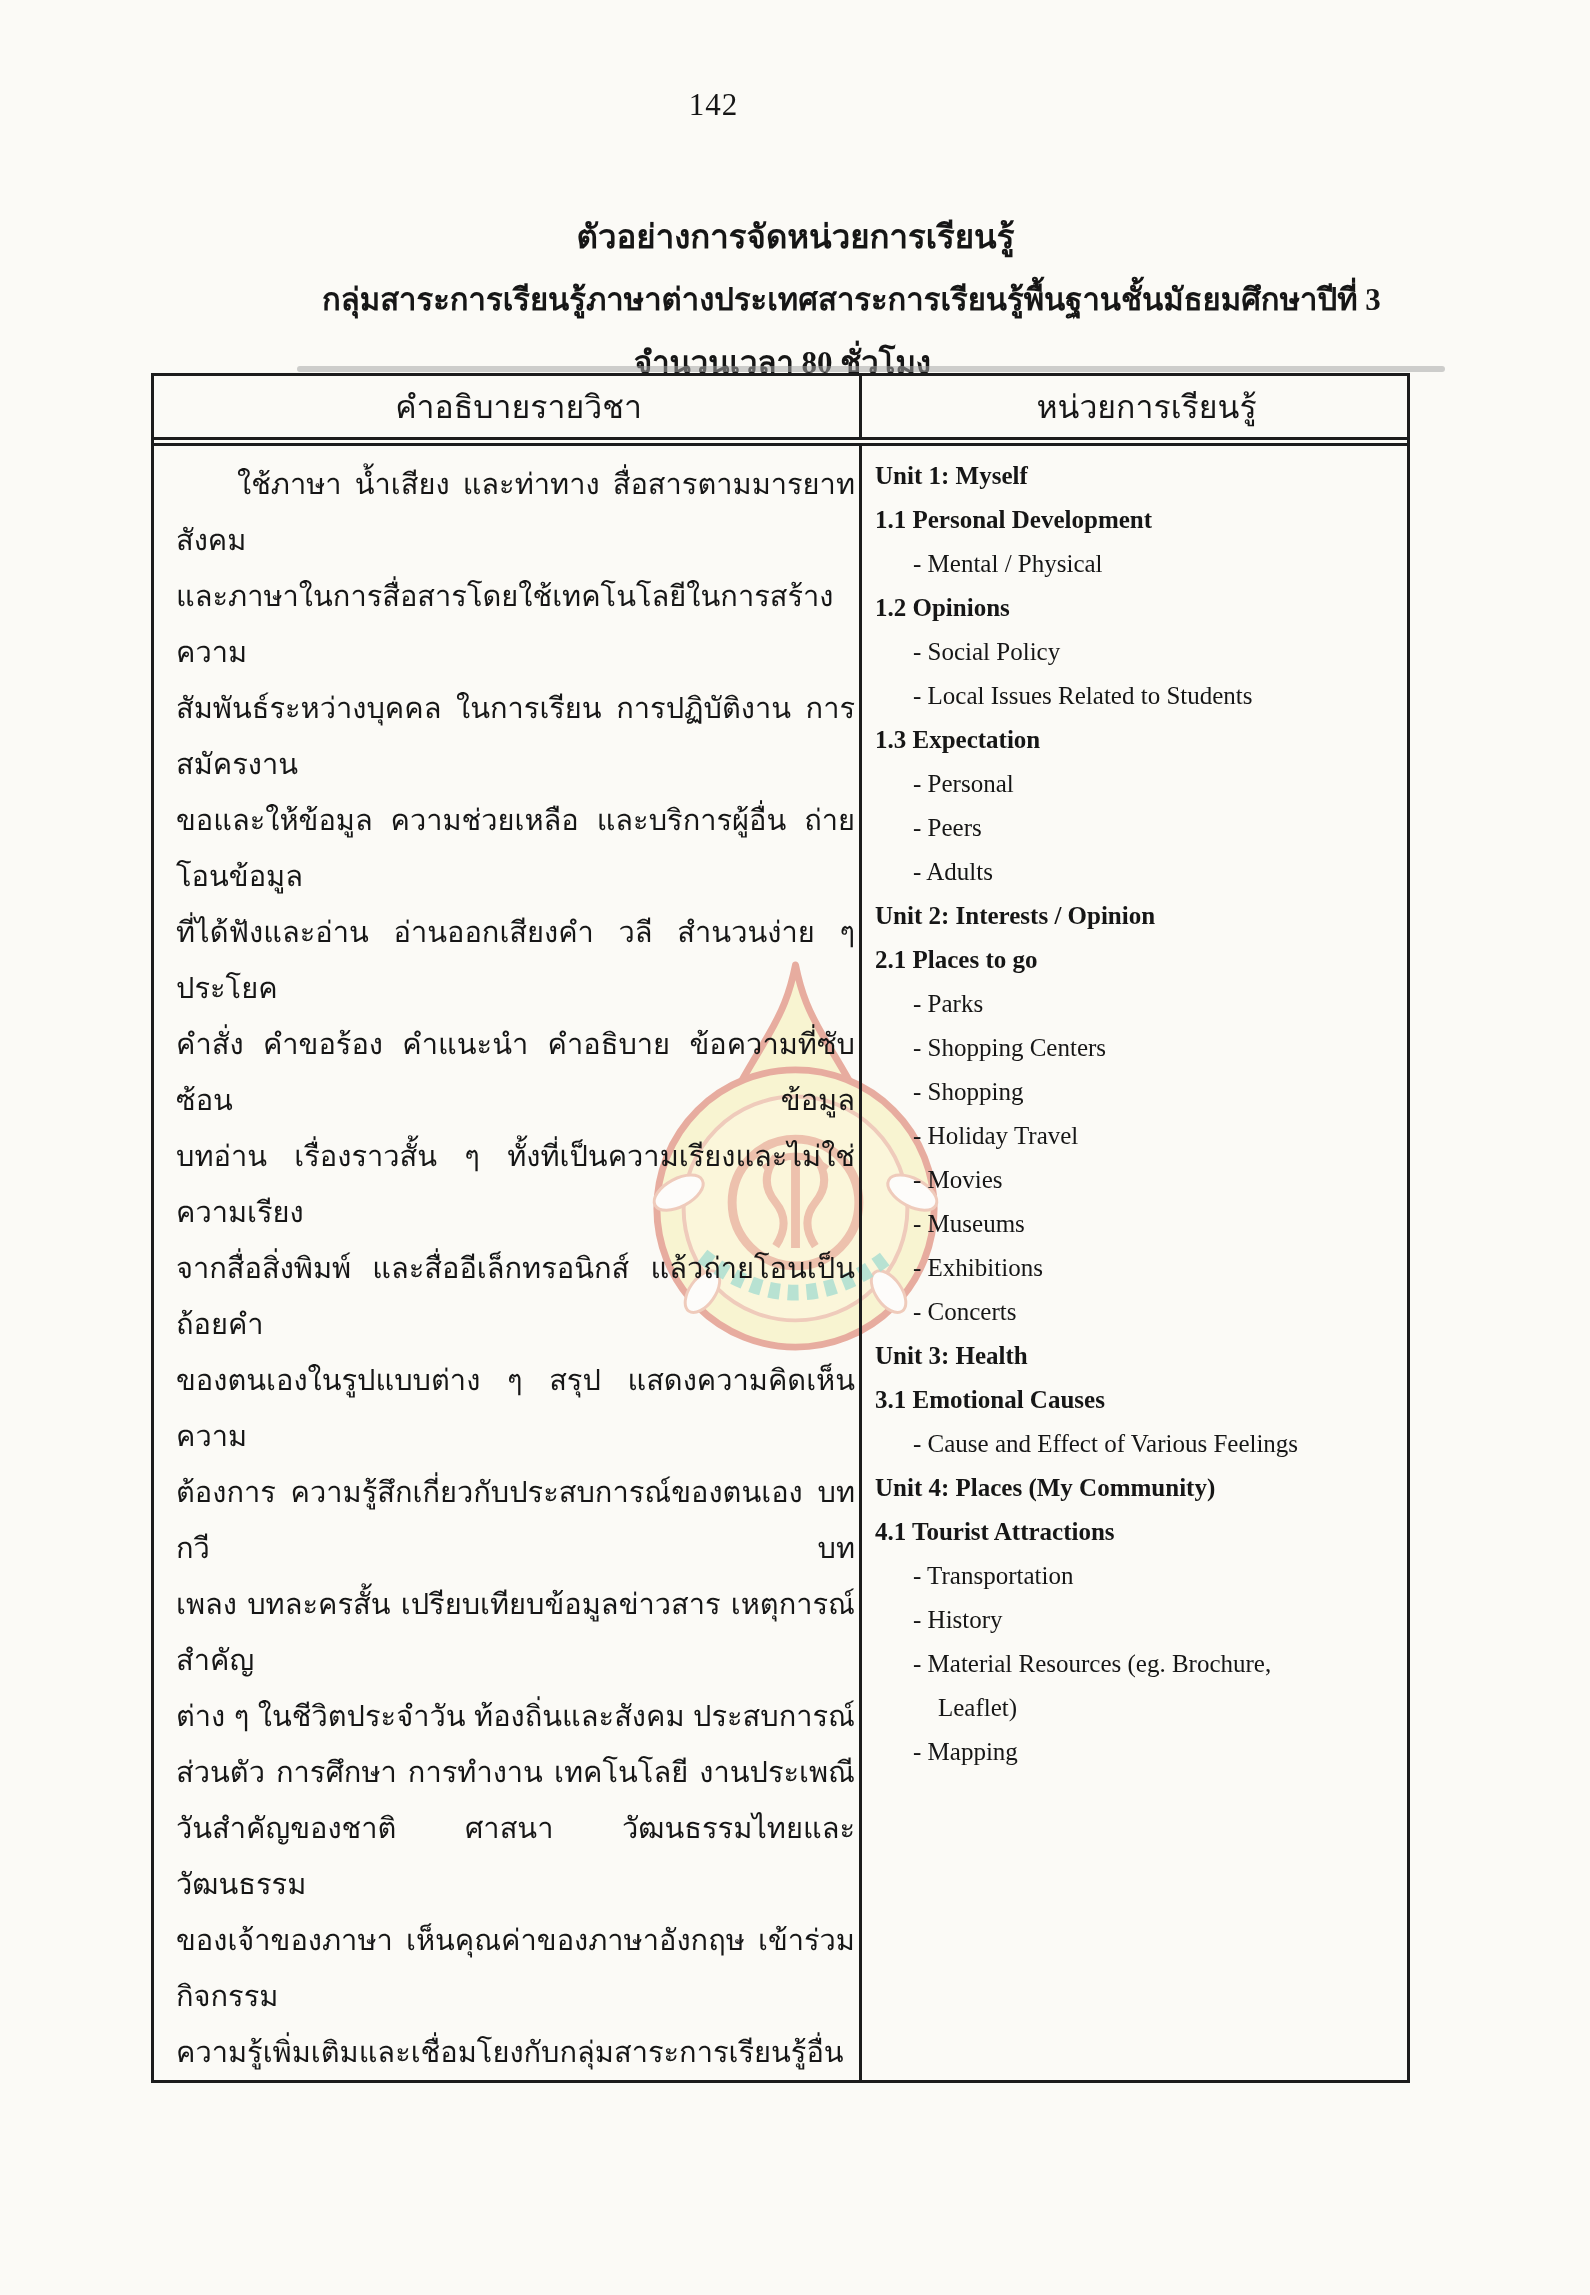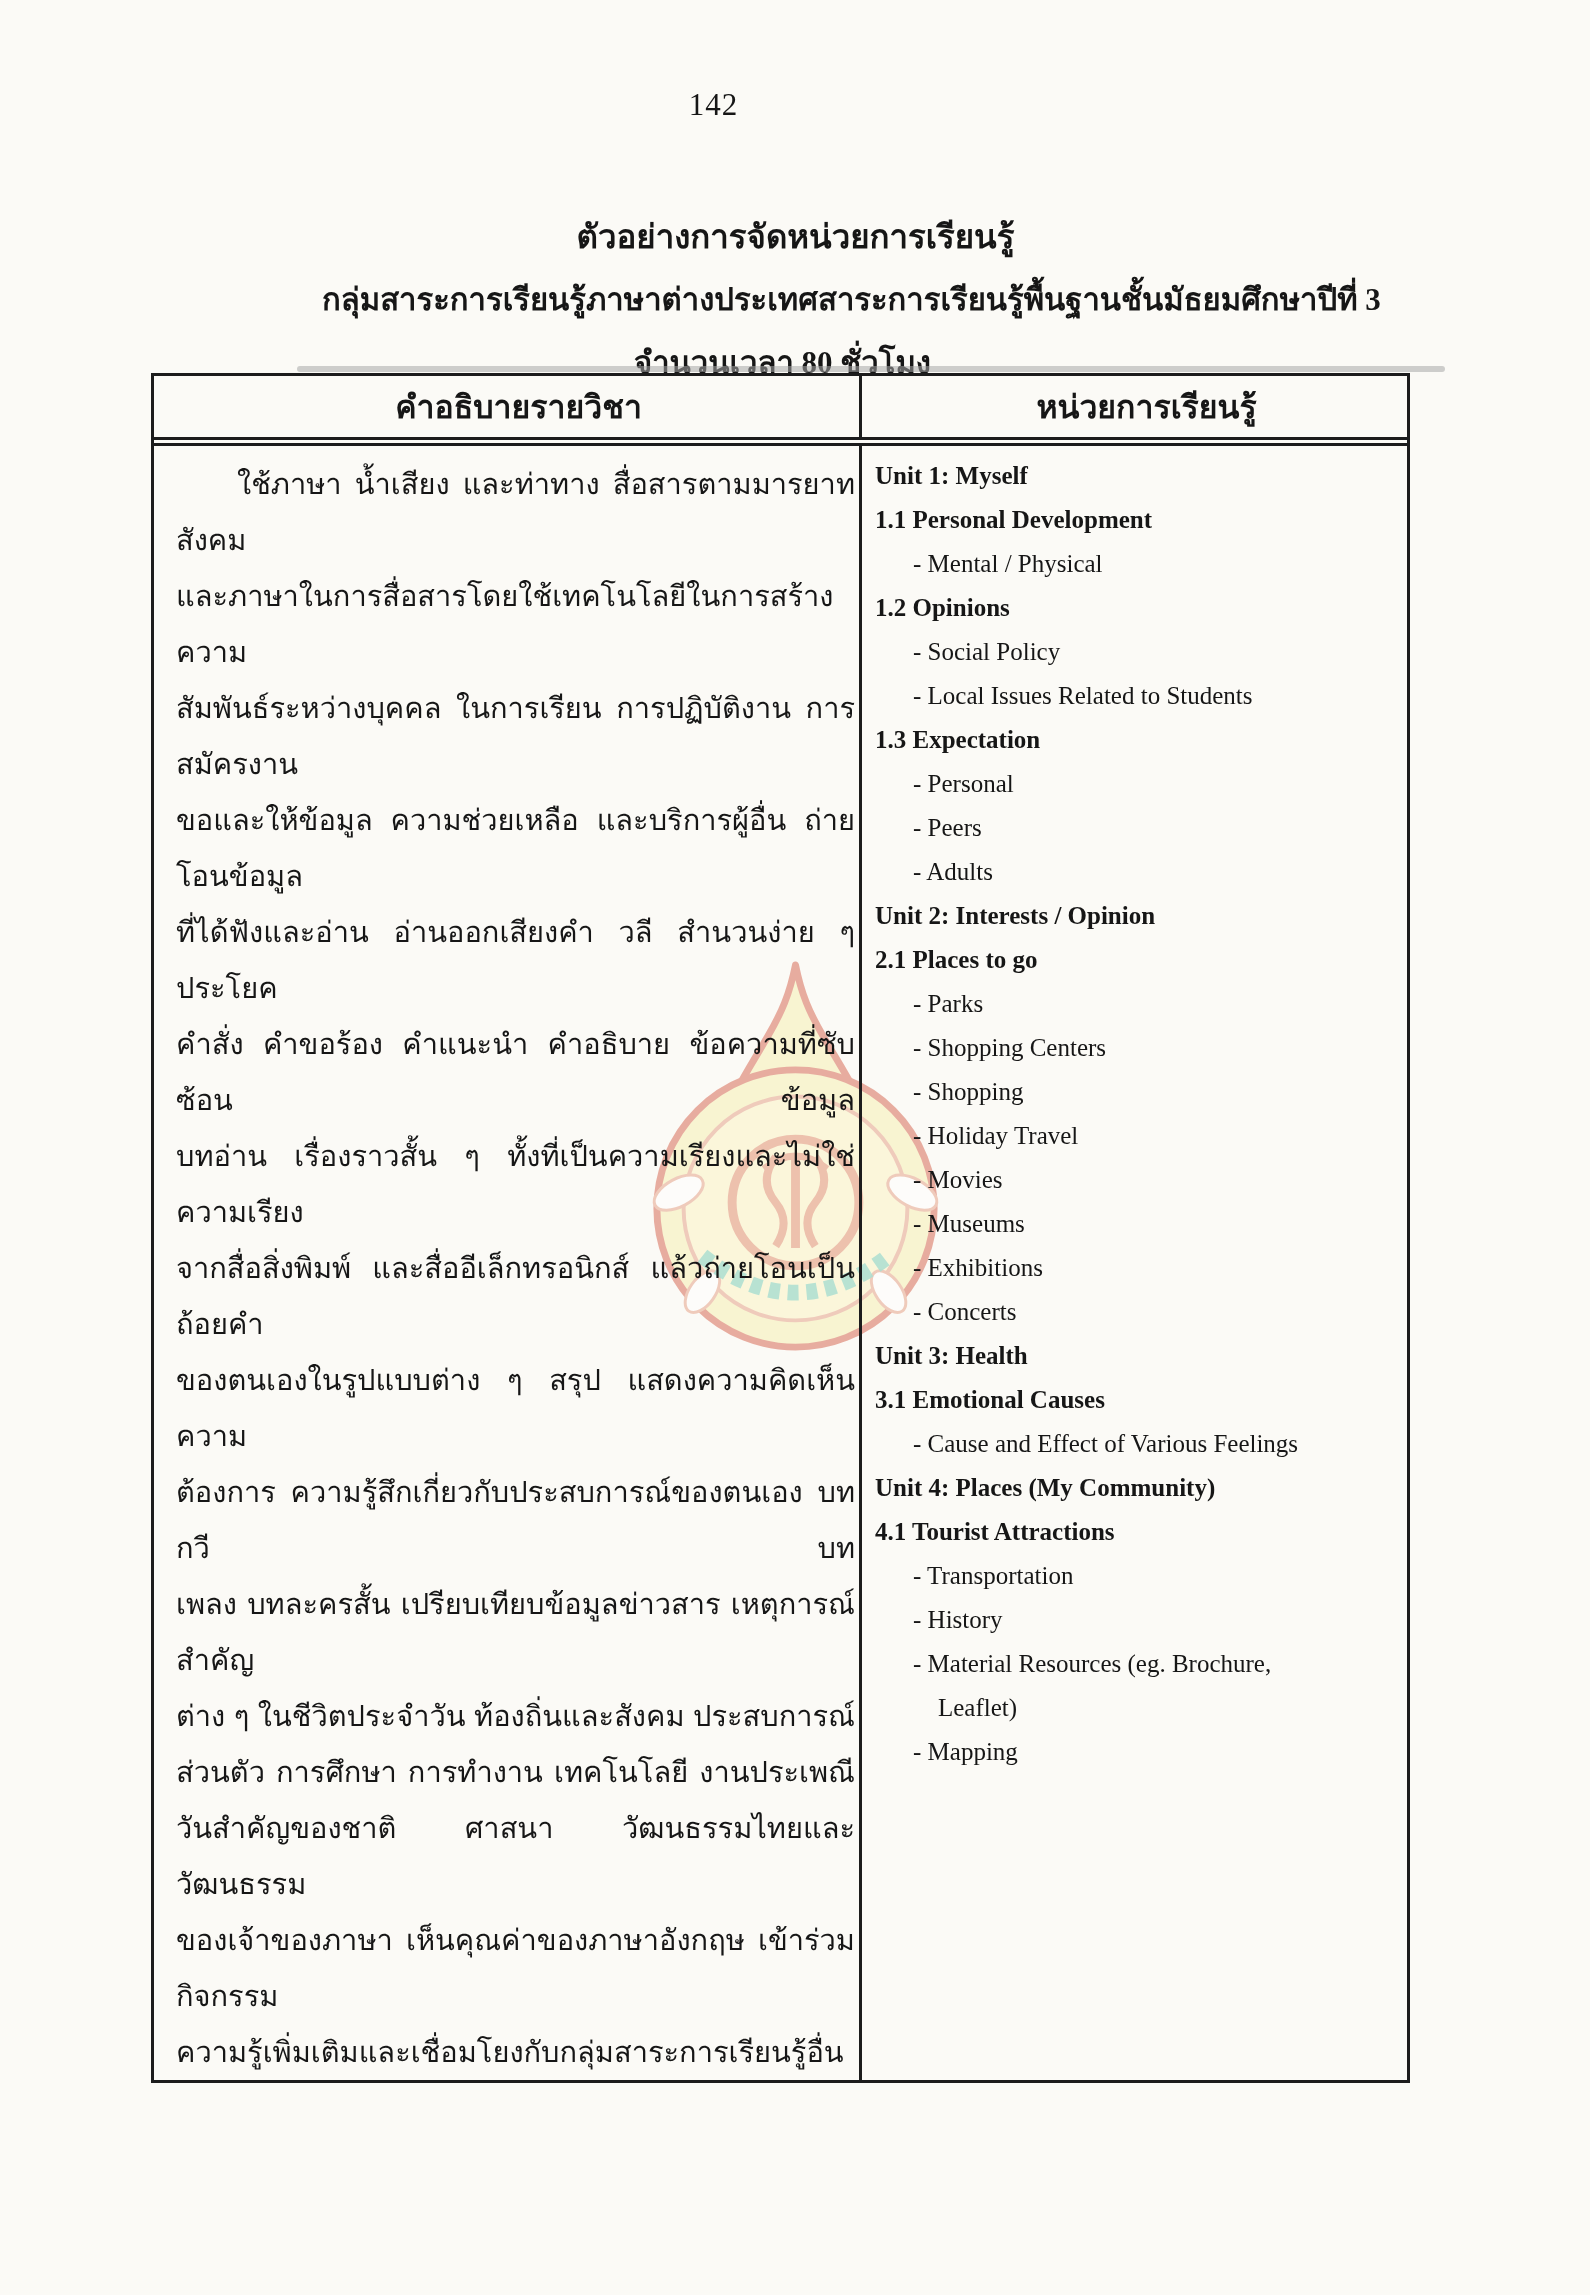--- a/index.html
+++ b/index.html
@@ -37,21 +37,21 @@
   .course-table{
     position:absolute;left:151px;top:373px;width:1253px;
     border:3px solid #1c1c1c;background:transparent;
   }
   .thead{
     display:grid;grid-template-columns:708px 1fr;
     border-bottom:9px double #1c1c1c;
   }
   .th{
     height:61px;display:flex;align-items:center;justify-content:center;
-    font-size:32px;font-weight:bold;padding-left:24px;
+    font-size:32px;font-weight:normal;padding-left:24px;
   }
   .col-left{border-right:3px solid #1c1c1c;}
   .tbody{display:grid;grid-template-columns:708px 1fr;}
   .cell{min-height:1305px;}
 
   .desc{padding:10px 4px 0 22px;font-size:29px;}
   .tline{
     line-height:56px;text-align:justify;text-align-last:justify;
   }
   .tline.first{text-indent:61px;}

